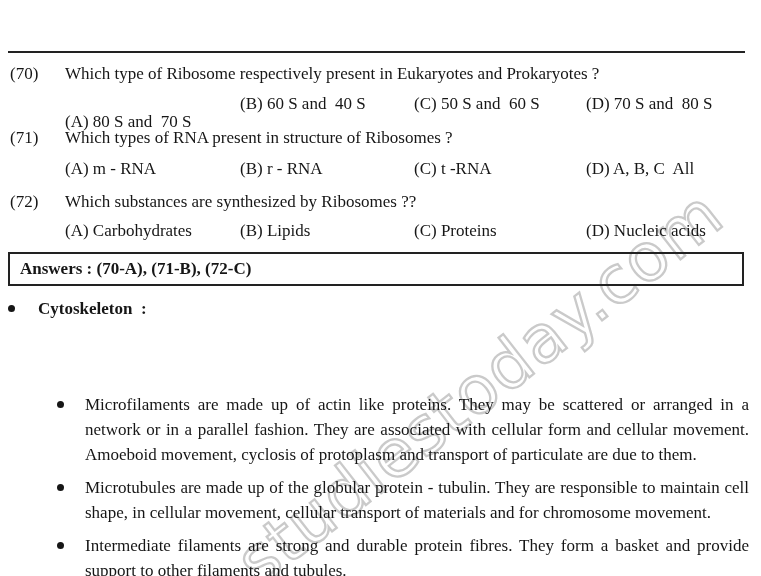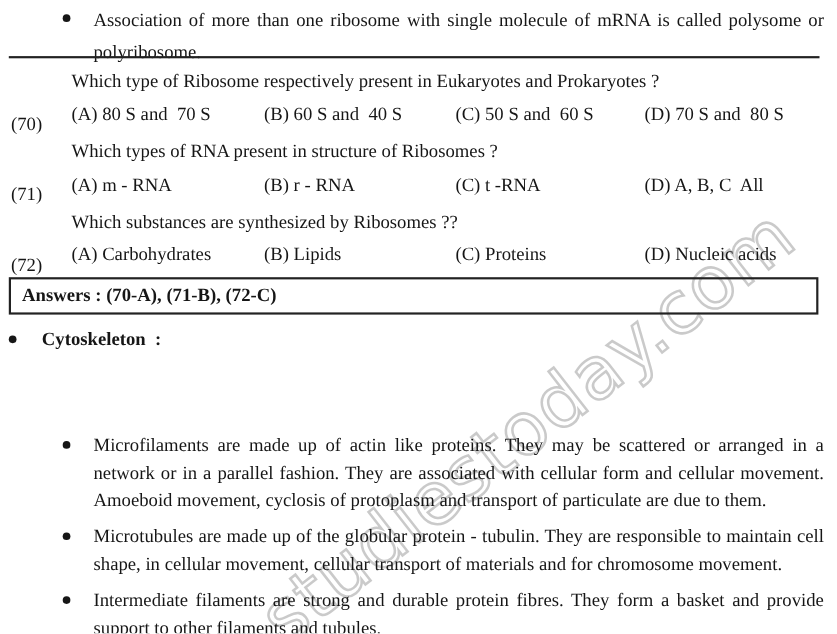--- a/index.html
+++ b/index.html
@@ -51,21 +51,21 @@
 
   .intro { left: 57px; top: 4px; width: 695px; }
   .intro .dot { margin-right: 21px; }
   .intro p { width: 664px; text-align: justify; line-height: 29px; }
 
   .rule {
     left: 8px; top: 51px; width: 737px; height: 0;
     border-top: 2px solid #222222;
   }
 
-  .qnum  { white-space: pre; margin-top: 39px; }
+  .qnum  { white-space: pre; }
   .qtext { white-space: pre; }
   .opt   { position: absolute; white-space: pre; z-index: 1; }
 
   .answers-box {
     left: 8px; top: 252px;
     width: 722px; height: 30px;
     border: 2px solid #222222;
     background: transparent;
     display: flex; align-items: center;
     padding-left: 10px;
@@ -86,30 +86,26 @@
   .sub-3 { top: 475px; }  .sub-3 p { line-height: 25px; }
   .sub-4 { top: 533px; }  .sub-4 p { line-height: 25px; }
 </style>
 </head>
 <body>
 
 <div class="page">
 
   <div class="watermark">studiestoday.com</div>
 
-  <div class="layer bullet-row intro">
-    <span class="dot"></span>
-    <p>Association of more than one ribosome with single molecule of mRNA is called polysome or polyribosome.</p>
-  </div>
 
   <div class="layer rule"></div>
 
   <div class="layer qnum" style="left:10px; top:64px;">(70)</div>
   <div class="layer qtext" style="left:65px; top:64px;">Which type of Ribosome respectively present in Eukaryotes and Prokaryotes ?</div>
-  <div class="opt" style="left:65px;  top:94px;">(A) 80 S and  70 S</div>
+  <div class="opt" style="left:65px;  top:112px;">(A) 80 S and  70 S</div>
   <div class="opt" style="left:240px; top:94px;">(B) 60 S and  40 S</div>
   <div class="opt" style="left:414px; top:94px;">(C) 50 S and  60 S</div>
   <div class="opt" style="left:586px; top:94px;">(D) 70 S and  80 S</div>
 
   <div class="layer qnum" style="left:10px; top:128px;text-align:center;">(71)</div>
   <div class="layer qtext" style="left:65px; top:128px;">Which types of RNA present in structure of Ribosomes ?</div>
   <div class="opt" style="left:65px;  top:159px;">(A) m - RNA</div>
   <div class="opt" style="left:240px; top:159px;">(B) r - RNA</div>
   <div class="opt" style="left:414px; top:159px;">(C) t -RNA</div>
   <div class="opt" style="left:586px; top:159px;">(D) A, B, C  All</div>

